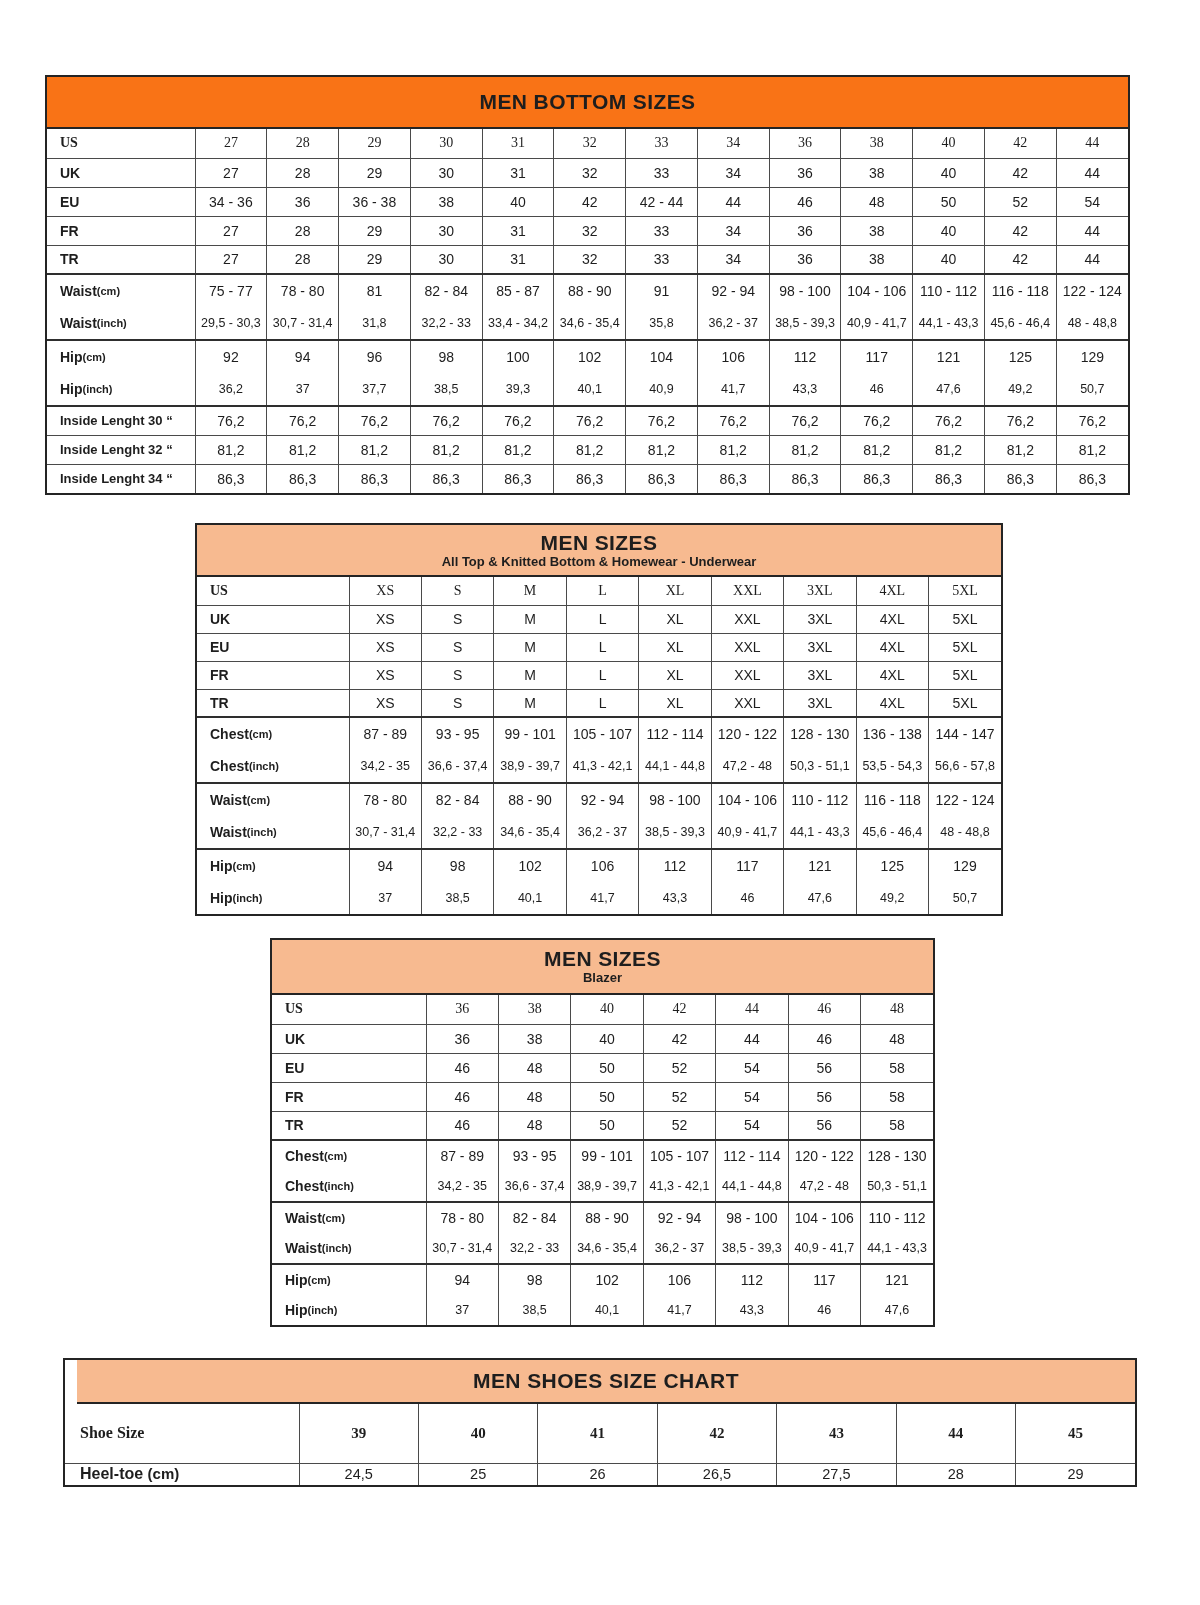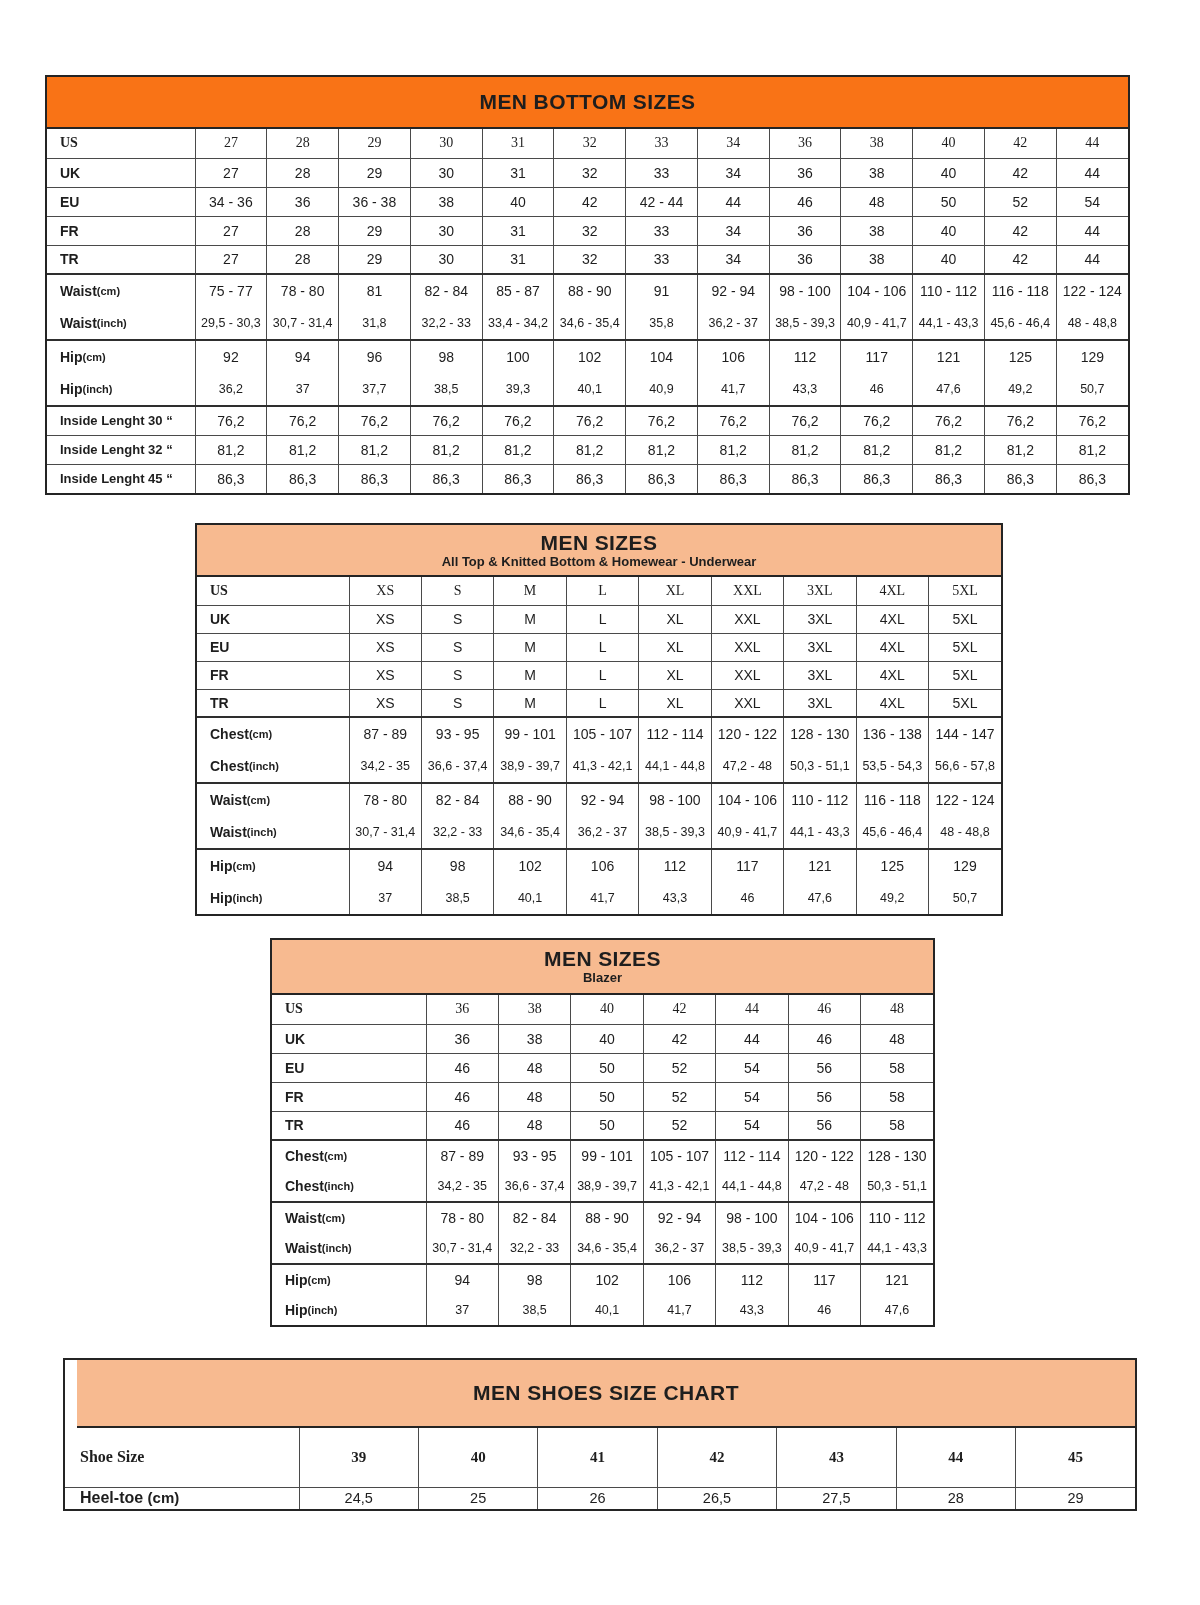--- a/index.html
+++ b/index.html
@@ -39,21 +39,21 @@
   .t1 .gline{height:32px;}
   
   .t2 .tbl-header{height:52px;}
   .t2 tr.size-row{height:28px;}
   .t2 .gline{height:32px;}
   
   .t3 .tbl-header{height:55px;}
   .t3 tr.size-row{height:29px;}
   .t3 .gline{height:30px;}
   
-  .t4 .tbl-header{height:68px;margin-left:12px;}
+  .t4 .tbl-header{height:44px;margin-left:12px;}
   .t4 tr.size-row:nth-child(1){height:59px;}
   .t4 tr.size-row:nth-child(2){height:22px;padding-left:7px;}
   .t4 td.lbl{font-size:16px;padding-left:15px;}
   .t4 td.lbl .lbl-unit{font-size:15px;}
   .t4 td.val{font-size:15px;}
   .t4 tr.size-row:nth-child(2) td.val{font-size:14.5px;}
 </style>
 </head>
 <body>
 
@@ -313,21 +313,21 @@
           <td class="val">81,2</td>
           <td class="val">81,2</td>
           <td class="val">81,2</td>
           <td class="val">81,2</td>
           <td class="val">81,2</td>
           <td class="val">81,2</td>
           <td class="val">81,2</td>
           <td class="val">81,2</td>
         </tr>
         <tr class="size-row">
-          <td class="lbl small-label"><span class="lbl-main">Inside Lenght 45 “</span></td>
+          <td class="lbl small-label"><span class="lbl-main">Inside Lenght 34 “</span></td>
           <td class="val">86,3</td>
           <td class="val">86,3</td>
           <td class="val">86,3</td>
           <td class="val">86,3</td>
           <td class="val">86,3</td>
           <td class="val">86,3</td>
           <td class="val">86,3</td>
           <td class="val">86,3</td>
           <td class="val">86,3</td>
           <td class="val">86,3</td>

